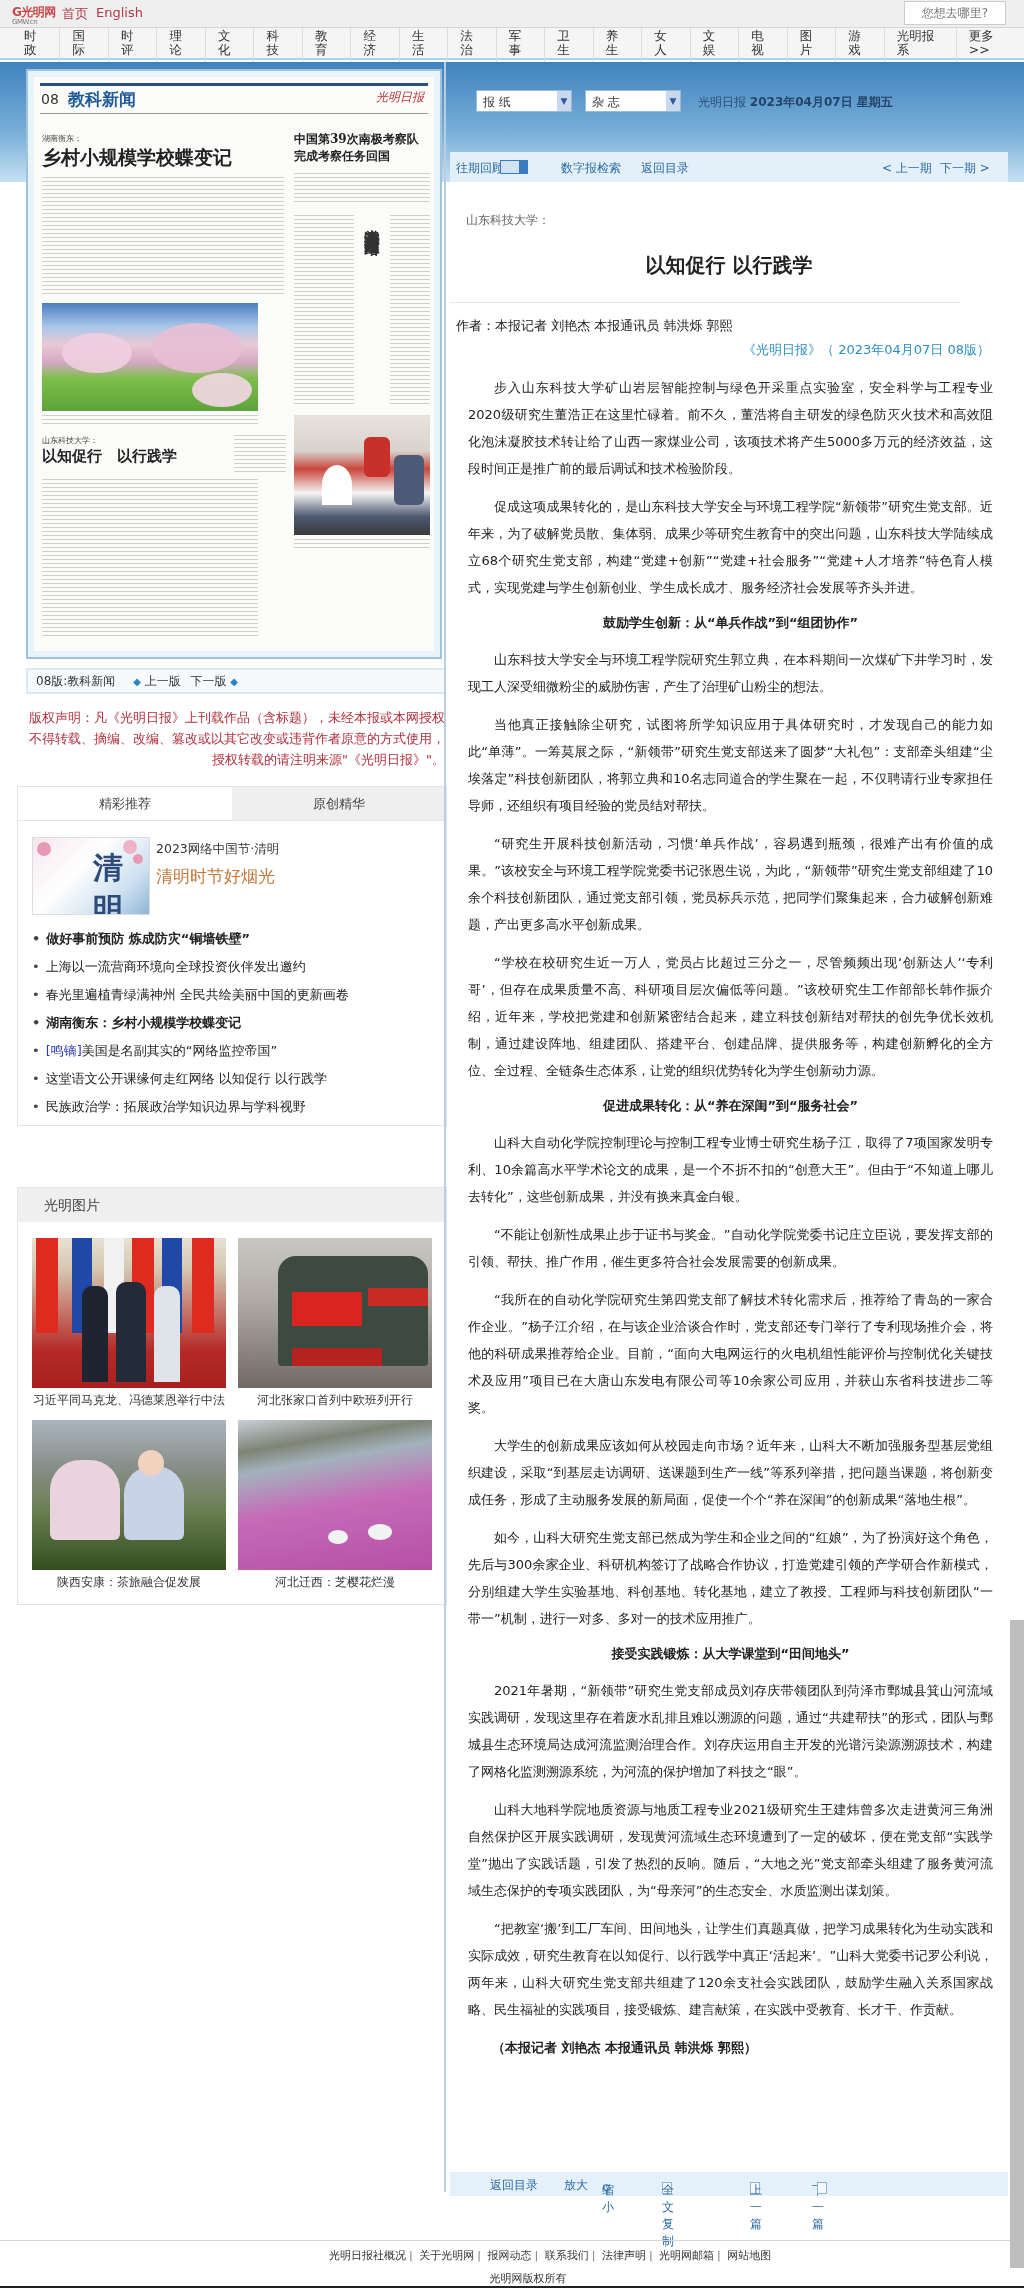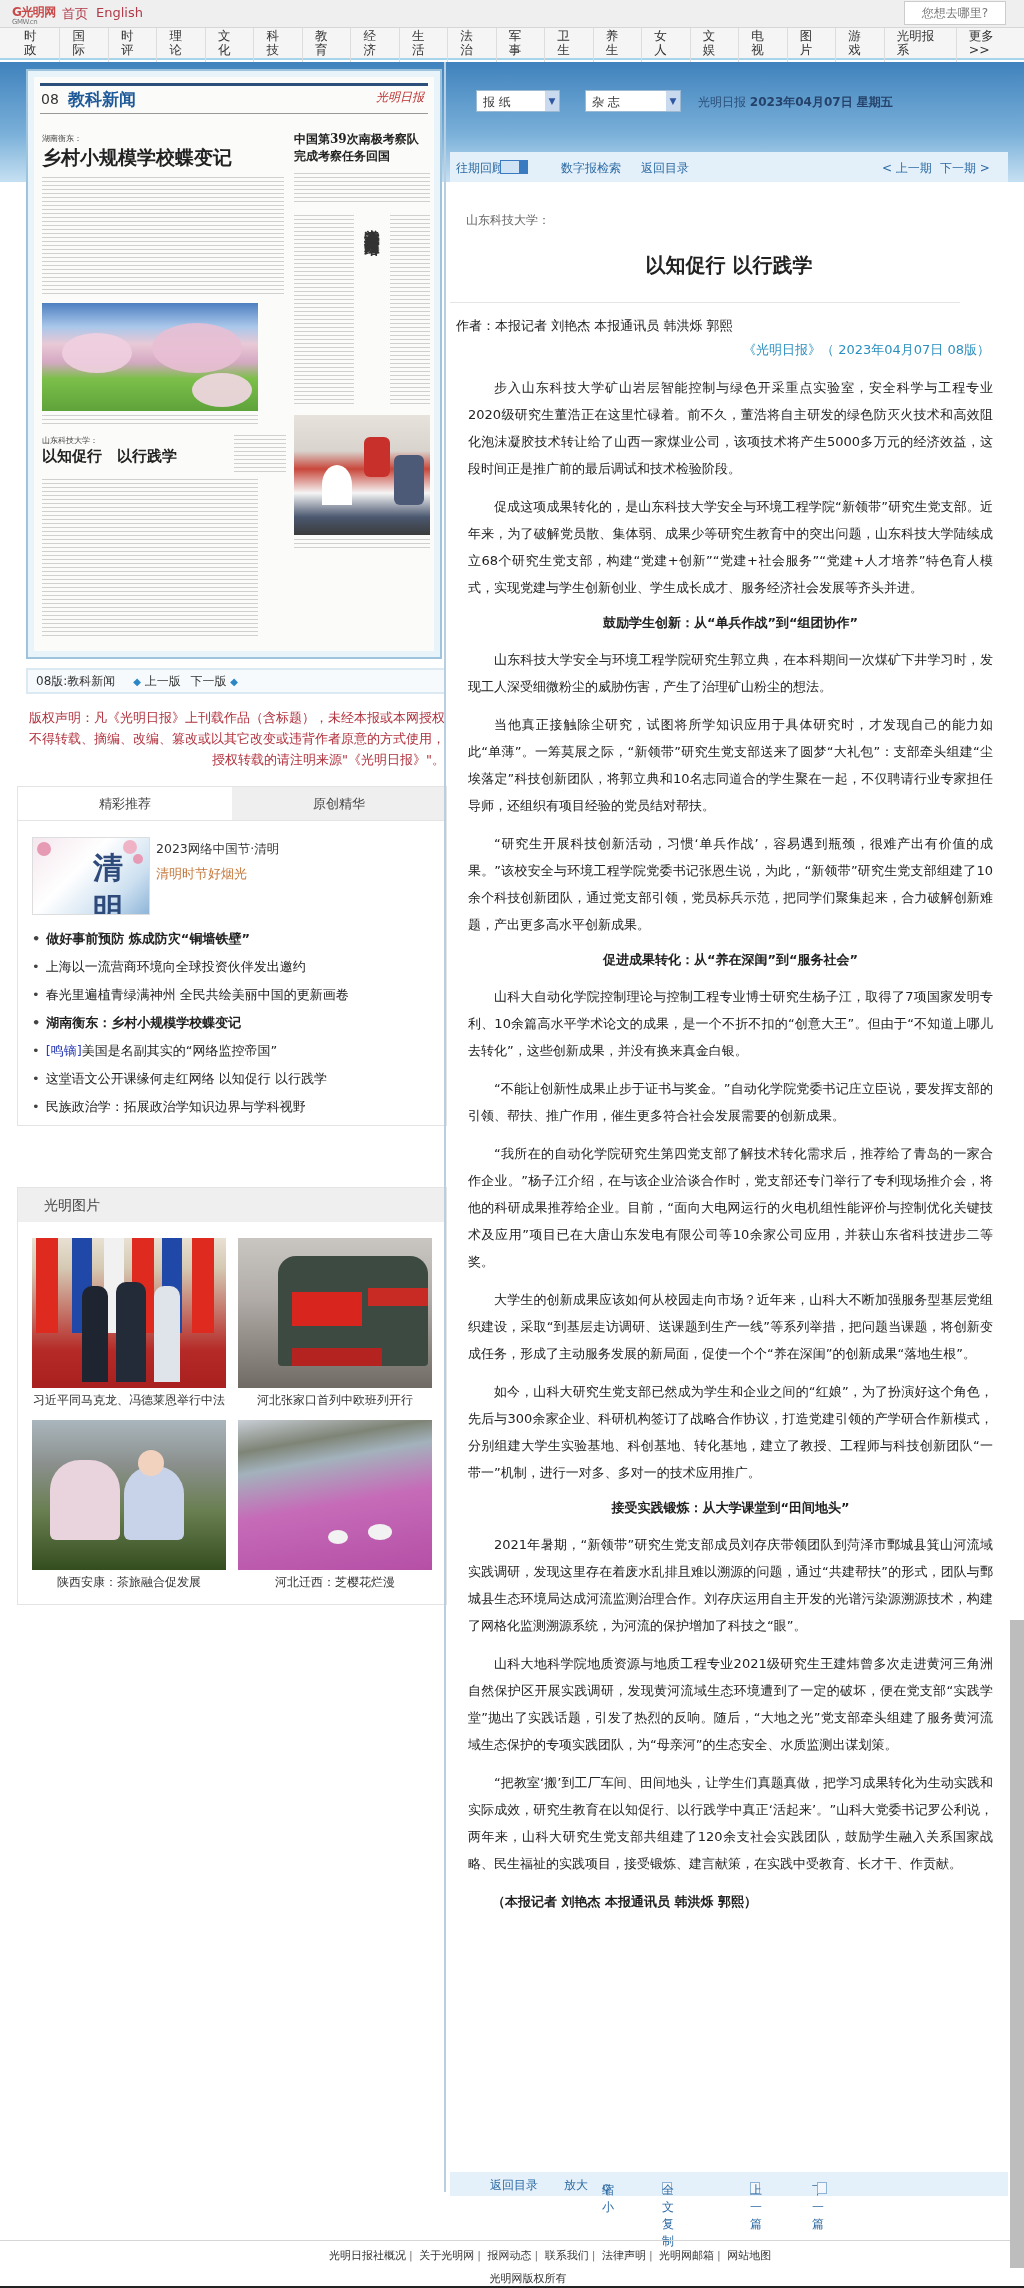--- a/index.html
+++ b/index.html
@@ -44,21 +44,21 @@
 
   .rec-box { position: absolute; left: 17px; top: 724px; width: 430px; height: 340px; border: 1px solid #e4e4e4; }
   .rec-tabs { display: flex; height: 34px; border-bottom: 1px solid #e4e4e4; }
   .rec-tab { flex: 1; text-align: center; font-size: 13px; line-height: 34px; color: #444; }
   .rec-tab.inactive { background: #efefef; }
   .rec-feature { position: absolute; left: 14px; top: 50px; width: 420px; height: 80px; }
   .rec-thumb { position: absolute; left: 0; top: 0; width: 118px; height: 78px; border: 1px solid #ddd; background: linear-gradient(135deg, #f4e7ee 0%, #ffffff 40%, #cde0f0 75%, #8fb5d8 100%); overflow: hidden; }
   .rec-thumb .glyph { position: absolute; left: 36px; top: 10px; font-size: 30px; color: #2d4a7b; font-family: Liberation Serif, serif; font-weight: bold; margin-left: 24px; }
   .rec-thumb .blossom { position: absolute; width: 14px; height: 14px; border-radius: 50%; background: #e79ab4; }
   .rec-ftitle { position: absolute; left: 124px; top: 4px; font-size: 12.5px; color: #333; }
-  .rec-fsub { position: absolute; left: 124px; top: 28px; font-size: 13px; color: #c4773b; }
+  .rec-fsub { position: absolute; left: 124px; top: 28px; font-size: 17px; color: #c4773b; }
   .rec-list { position: absolute; left: 14px; top: 138px; width: 410px; list-style: none; }
   .rec-list li { font-size: 13px; line-height: 28px; height: 28px; color: #222; white-space: nowrap; overflow: hidden; }
   .rec-list li::before { content: "•"; margin-right: 6px; color: #444; }
   .rec-list li.bold { font-weight: bold; }
   .rec-list .tag { color: #2e3fb8; }
 
   .pic-box { position: absolute; left: 17px; top: 1125px; width: 430px; height: 418px; border: 1px solid #e4e4e4; }
   .pic-head { height: 34px; background: #efefef; font-size: 14px; line-height: 34px; padding-left: 26px; color: #444; }
   .pic { position: absolute; width: 194px; height: 150px; overflow: hidden; }
   .pic-cap { position: absolute; width: 194px; text-align: center; font-size: 12px; color: #333; white-space: nowrap; overflow: hidden; }
@@ -247,21 +247,21 @@
       <div style="position:absolute;left:90px;top:110px;width:20px;height:14px;background:#f2f2f2;border-radius:50%"></div>
       <div style="position:absolute;left:130px;top:104px;width:24px;height:16px;background:#f2f2f2;border-radius:50%"></div>
     </div>
     <div class="pic-cap" style="left:220px;top:386px">河北迁西：芝樱花烂漫</div>
   </div>
 </div>
 
 <div class="right">
   <div class="right-frame"></div>
 
-  <div class="sel" style="left:26px;width:84px">
+  <div class="sel" style="left:26px;width:96px">
     <span>报 纸</span>
     <span class="dd">▼</span>
   </div>
   <div class="sel" style="left:135px;width:96px">
     <span>杂 志</span>
     <span class="dd">▼</span>
   </div>
   <div class="pub-date">
     <span>光明日报</span>
     <b>2023年04月07日 星期五</b>
@@ -282,20 +282,21 @@
   <div class="art-author">作者：本报记者 刘艳杰 本报通讯员 韩洪烁 郭熙</div>
   <div class="art-source">《光明日报》（ 2023年04月07日 08版）</div>
 
   <div class="art-body">
     <p>步入山东科技大学矿山岩层智能控制与绿色开采重点实验室，安全科学与工程专业2020级研究生董浩正在这里忙碌着。前不久，董浩将自主研发的绿色防灭火技术和高效阻化泡沫凝胶技术转让给了山西一家煤业公司，该项技术将产生5000多万元的经济效益，这段时间正是推广前的最后调试和技术检验阶段。</p>
     <p>促成这项成果转化的，是山东科技大学安全与环境工程学院“新领带”研究生党支部。近年来，为了破解党员散、集体弱、成果少等研究生教育中的突出问题，山东科技大学陆续成立68个研究生党支部，构建“党建+创新”“党建+社会服务”“党建+人才培养”特色育人模式，实现党建与学生创新创业、学生成长成才、服务经济社会发展等齐头并进。</p>
     <h3>鼓励学生创新：从“单兵作战”到“组团协作”</h3>
     <p>山东科技大学安全与环境工程学院研究生郭立典，在本科期间一次煤矿下井学习时，发现工人深受细微粉尘的威胁伤害，产生了治理矿山粉尘的想法。</p>
     <p>当他真正接触除尘研究，试图将所学知识应用于具体研究时，才发现自己的能力如此“单薄”。一筹莫展之际，“新领带”研究生党支部送来了圆梦“大礼包”：支部牵头组建“尘埃落定”科技创新团队，将郭立典和10名志同道合的学生聚在一起，不仅聘请行业专家担任导师，还组织有项目经验的党员结对帮扶。</p>
     <p>“研究生开展科技创新活动，习惯‘单兵作战’，容易遇到瓶颈，很难产出有价值的成果。”该校安全与环境工程学院党委书记张恩生说，为此，“新领带”研究生党支部组建了10余个科技创新团队，通过党支部引领，党员标兵示范，把同学们聚集起来，合力破解创新难题，产出更多高水平创新成果。</p>
+    <p>“学校在校研究生近一万人，党员占比超过三分之一，尽管频频出现‘创新达人’‘专利哥’，但存在成果质量不高、科研项目层次偏低等问题。”该校研究生工作部部长韩作振介绍，近年来，学校把党建和创新紧密结合起来，建立科技创新结对帮扶的创先争优长效机制，通过建设阵地、组建团队、搭建平台、创建品牌、提供服务等，构建创新孵化的全方位、全过程、全链条生态体系，让党的组织优势转化为学生创新动力源。</p>
     <h3>促进成果转化：从“养在深闺”到“服务社会”</h3>
     <p>山科大自动化学院控制理论与控制工程专业博士研究生杨子江，取得了7项国家发明专利、10余篇高水平学术论文的成果，是一个不折不扣的“创意大王”。但由于“不知道上哪儿去转化”，这些创新成果，并没有换来真金白银。</p>
     <p>“不能让创新性成果止步于证书与奖金。”自动化学院党委书记庄立臣说，要发挥支部的引领、帮扶、推广作用，催生更多符合社会发展需要的创新成果。</p>
     <p>“我所在的自动化学院研究生第四党支部了解技术转化需求后，推荐给了青岛的一家合作企业。”杨子江介绍，在与该企业洽谈合作时，党支部还专门举行了专利现场推介会，将他的科研成果推荐给企业。目前，“面向大电网运行的火电机组性能评价与控制优化关键技术及应用”项目已在大唐山东发电有限公司等10余家公司应用，并获山东省科技进步二等奖。</p>
     <p>大学生的创新成果应该如何从校园走向市场？近年来，山科大不断加强服务型基层党组织建设，采取“到基层走访调研、送课题到生产一线”等系列举措，把问题当课题，将创新变成任务，形成了主动服务发展的新局面，促使一个个“养在深闺”的创新成果“落地生根”。</p>
     <p>如今，山科大研究生党支部已然成为学生和企业之间的“红娘”，为了扮演好这个角色，先后与300余家企业、科研机构签订了战略合作协议，打造党建引领的产学研合作新模式，分别组建大学生实验基地、科创基地、转化基地，建立了教授、工程师与科技创新团队“一带一”机制，进行一对多、多对一的技术应用推广。</p>
     <h3>接受实践锻炼：从大学课堂到“田间地头”</h3>
     <p>2021年暑期，“新领带”研究生党支部成员刘存庆带领团队到菏泽市鄄城县箕山河流域实践调研，发现这里存在着废水乱排且难以溯源的问题，通过“共建帮扶”的形式，团队与鄄城县生态环境局达成河流监测治理合作。刘存庆运用自主开发的光谱污染源溯源技术，构建了网格化监测溯源系统，为河流的保护增加了科技之“眼”。</p>
     <p>山科大地科学院地质资源与地质工程专业2021级研究生王建炜曾多次走进黄河三角洲自然保护区开展实践调研，发现黄河流域生态环境遭到了一定的破坏，便在党支部“实践学堂”抛出了实践话题，引发了热烈的反响。随后，“大地之光”党支部牵头组建了服务黄河流域生态保护的专项实践团队，为“母亲河”的生态安全、水质监测出谋划策。</p>
     <p>“把教室‘搬’到工厂车间、田间地头，让学生们真题真做，把学习成果转化为生动实践和实际成效，研究生教育在以知促行、以行践学中真正‘活起来’。”山科大党委书记罗公利说，两年来，山科大研究生党支部共组建了120余支社会实践团队，鼓励学生融入关系国家战略、民生福祉的实践项目，接受锻炼、建言献策，在实践中受教育、长才干、作贡献。</p>

